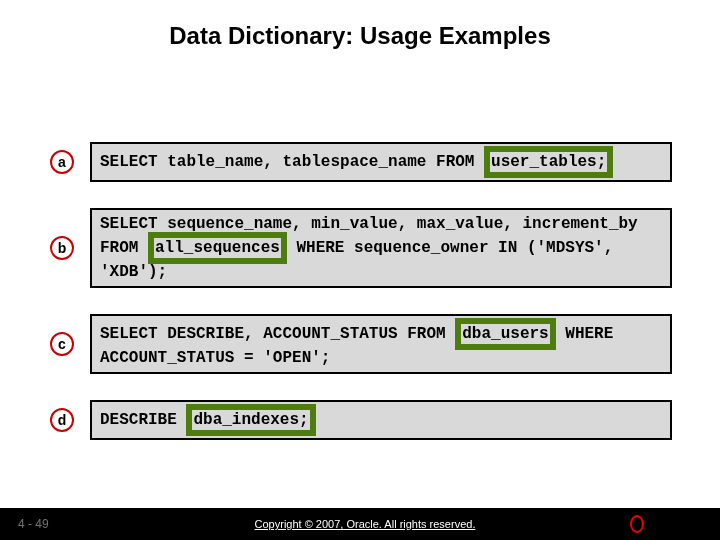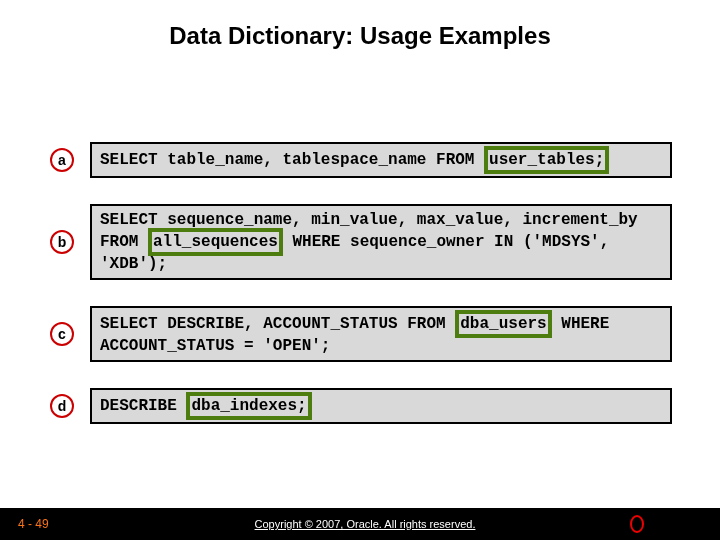--- a/index.html
+++ b/index.html
@@ -3,23 +3,23 @@
 <meta charset="utf-8">
 <style>
   * { margin: 0; padding: 0; box-sizing: border-box; }
   html, body { width: 720px; height: 540px; font-family: Arial, Helvetica, sans-serif; background: #fff; overflow: hidden; }
   .slide { width: 720px; height: 540px; position: relative; background: #fff; }
   .title { position: absolute; top: 22px; left: 0; right: 0; text-align: center; font-size: 24px; font-weight: bold; color: #000; }
   .examples { position: absolute; top: 142px; left: 50px; right: 48px; }
   .row { display: flex; align-items: center; margin-bottom: 26px; }
   .badge { width: 24px; height: 24px; border-radius: 50%; background: #fff; border: 2px solid #c00; color: #000; font-weight: bold; font-size: 14px; display: flex; align-items: center; justify-content: center; margin-right: 16px; flex: 0 0 24px; }
   .codebox { flex: 1; background: #d9d9d9; border: 2px solid #000; padding: 4px 8px; font-family: "Courier New", Courier, monospace; font-size: 16px; font-weight: bold; line-height: 1.25; color: #000; position: relative; }
-  .hl { display: inline-block; border: 4px solid #4d7c0f; padding: 0 1px; margin: -2px 0; }
+  .hl { display: inline-block; border: 6px solid #4d7c0f; padding: 0 1px; margin: -2px 0; }
   .footer { position: absolute; bottom: 0; left: 0; right: 0; height: 32px; background: #000; display: flex; align-items: center; }
-  .foot-left { color: #f97316; font-size: 12px; padding-left: 18px; width: 130px; }
+  .foot-left { color: #737373; font-size: 12px; padding-left: 18px; width: 130px; }
   .foot-center { color: #fff; font-size: 11px; flex: 1; text-align: center; text-decoration: underline; }
   .foot-right { width: 120px; display: flex; align-items: center; justify-content: flex-end; padding-right: 14px; }
   .oracle-logo { display: flex; align-items: center; }
   .oracle-logo .oval { width: 14px; height: 18px; border: 2.5px solid #e00; border-radius: 50%; margin-right: 4px; }
   .oracle-logo .word { color: #e00; font-weight: bold; font-size: 13px; letter-spacing: 0.5px; margin-top: 42px; }
 </style>
 </head>
 <body>
 
 <div class="slide">

